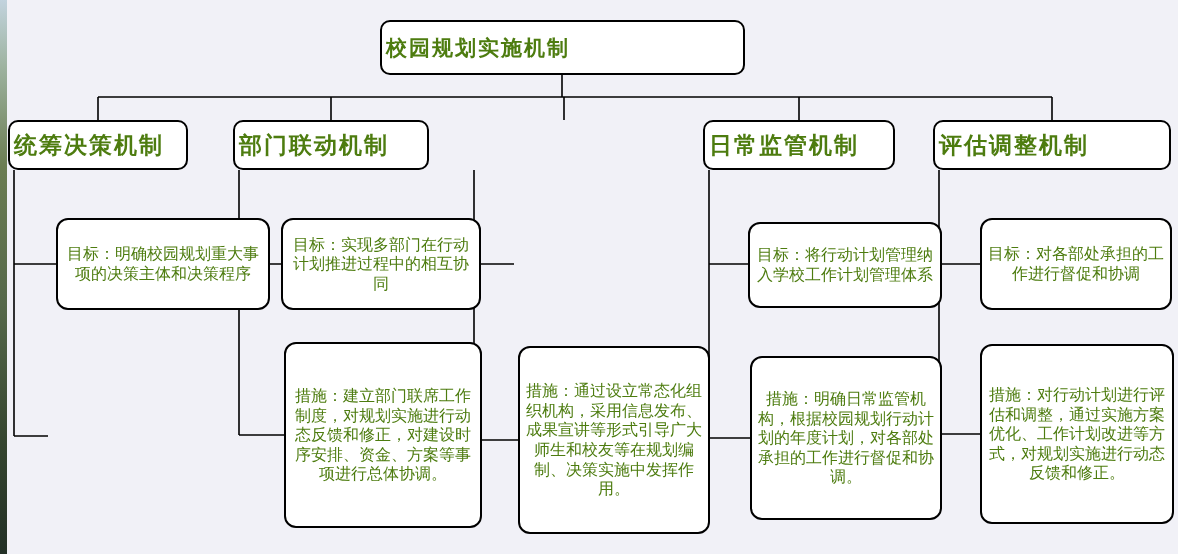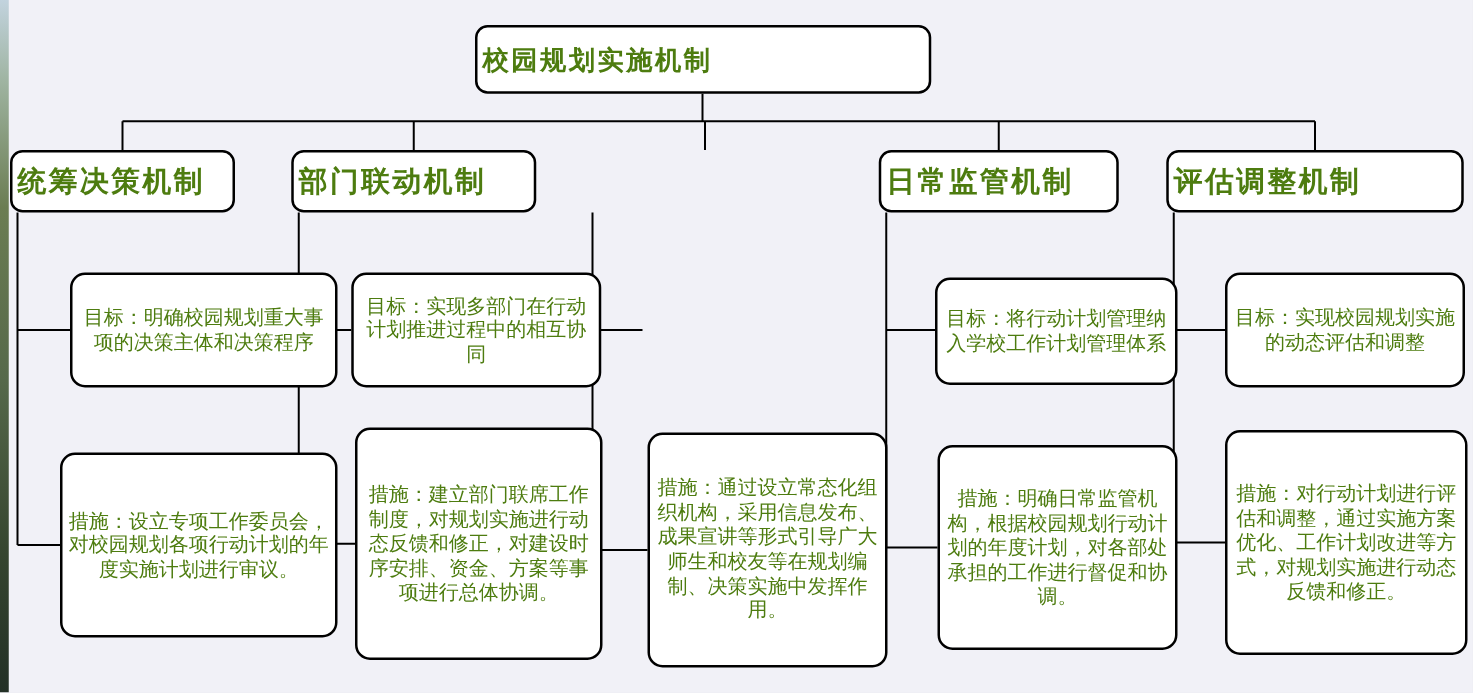--- a/index.html
+++ b/index.html
@@ -51,21 +51,21 @@
   .b5{left:933px;width:238px;}
   
   .g1{left:56px;top:218px;width:214px;height:92px;}
   .g2{left:281px;top:218px;width:200px;height:92px;}
   .g3{left:514px;top:218px;width:196px;height:92px;}
   .g4{left:748px;top:222px;width:194px;height:86px;}
   .g5{left:980px;top:218px;width:192px;height:92px;}
   
   .m1{left:48px;top:362px;width:222px;height:148px;}
   .m2{left:284px;top:342px;width:198px;height:186px;}
-  .m3{left:518px;top:346px;width:192px;height:188px;font-family:Liberation Serif, serif;}
+  .m3{left:518px;top:346px;width:192px;height:188px;}
   .m4{left:750px;top:356px;width:192px;height:164px;}
   .m5{left:980px;top:344px;width:194px;height:180px;}
   svg.connectors{
     position:absolute;left:0;top:0;width:1178px;height:554px;
     pointer-events:none;
   }
   svg.connectors path{
     stroke:#000;stroke-width:1.6;fill:none;
   }
 </style>
@@ -111,23 +111,20 @@
   <div class="box root-box">
     <span>校园规划实施机制</span>
   </div>
 
   <div class="box branch-box b1">
     <span>统筹决策机制</span>
   </div>
   <div class="box text-box g1">
     <span>目标：明确校园规划重大事项的决策主体和决策程序</span>
   </div>
-  <div class="box text-box m1">
-    <span>措施：设立专项工作委员会，对校园规划各项行动计划的年度实施计划进行审议。</span>
-  </div>
 
   <div class="box branch-box b2">
     <span>部门联动机制</span>
   </div>
   <div class="box text-box g2">
     <span>目标：实现多部门在行动计划推进过程中的相互协同</span>
   </div>
   <div class="box text-box m2">
     <span>措施：建立部门联席工作制度，对规划实施进行动态反馈和修正，对建设时序安排、资金、方案等事项进行总体协调。</span>
   </div>
@@ -143,19 +140,19 @@
     <span>目标：将行动计划管理纳入学校工作计划管理体系</span>
   </div>
   <div class="box text-box m4">
     <span>措施：明确日常监管机构，根据校园规划行动计划的年度计划，对各部处承担的工作进行督促和协调。</span>
   </div>
 
   <div class="box branch-box b5">
     <span>评估调整机制</span>
   </div>
   <div class="box text-box g5">
-    <span>目标：实现校园规划实施的动态评估和调整</span>
+    <span>目标：对各部处承担的工作进行督促和协调</span>
   </div>
   <div class="box text-box m5">
     <span>措施：对行动计划进行评估和调整，通过实施方案优化、工作计划改进等方式，对规划实施进行动态反馈和修正。</span>
   </div>
 
 </div>
 
 </body></html>

